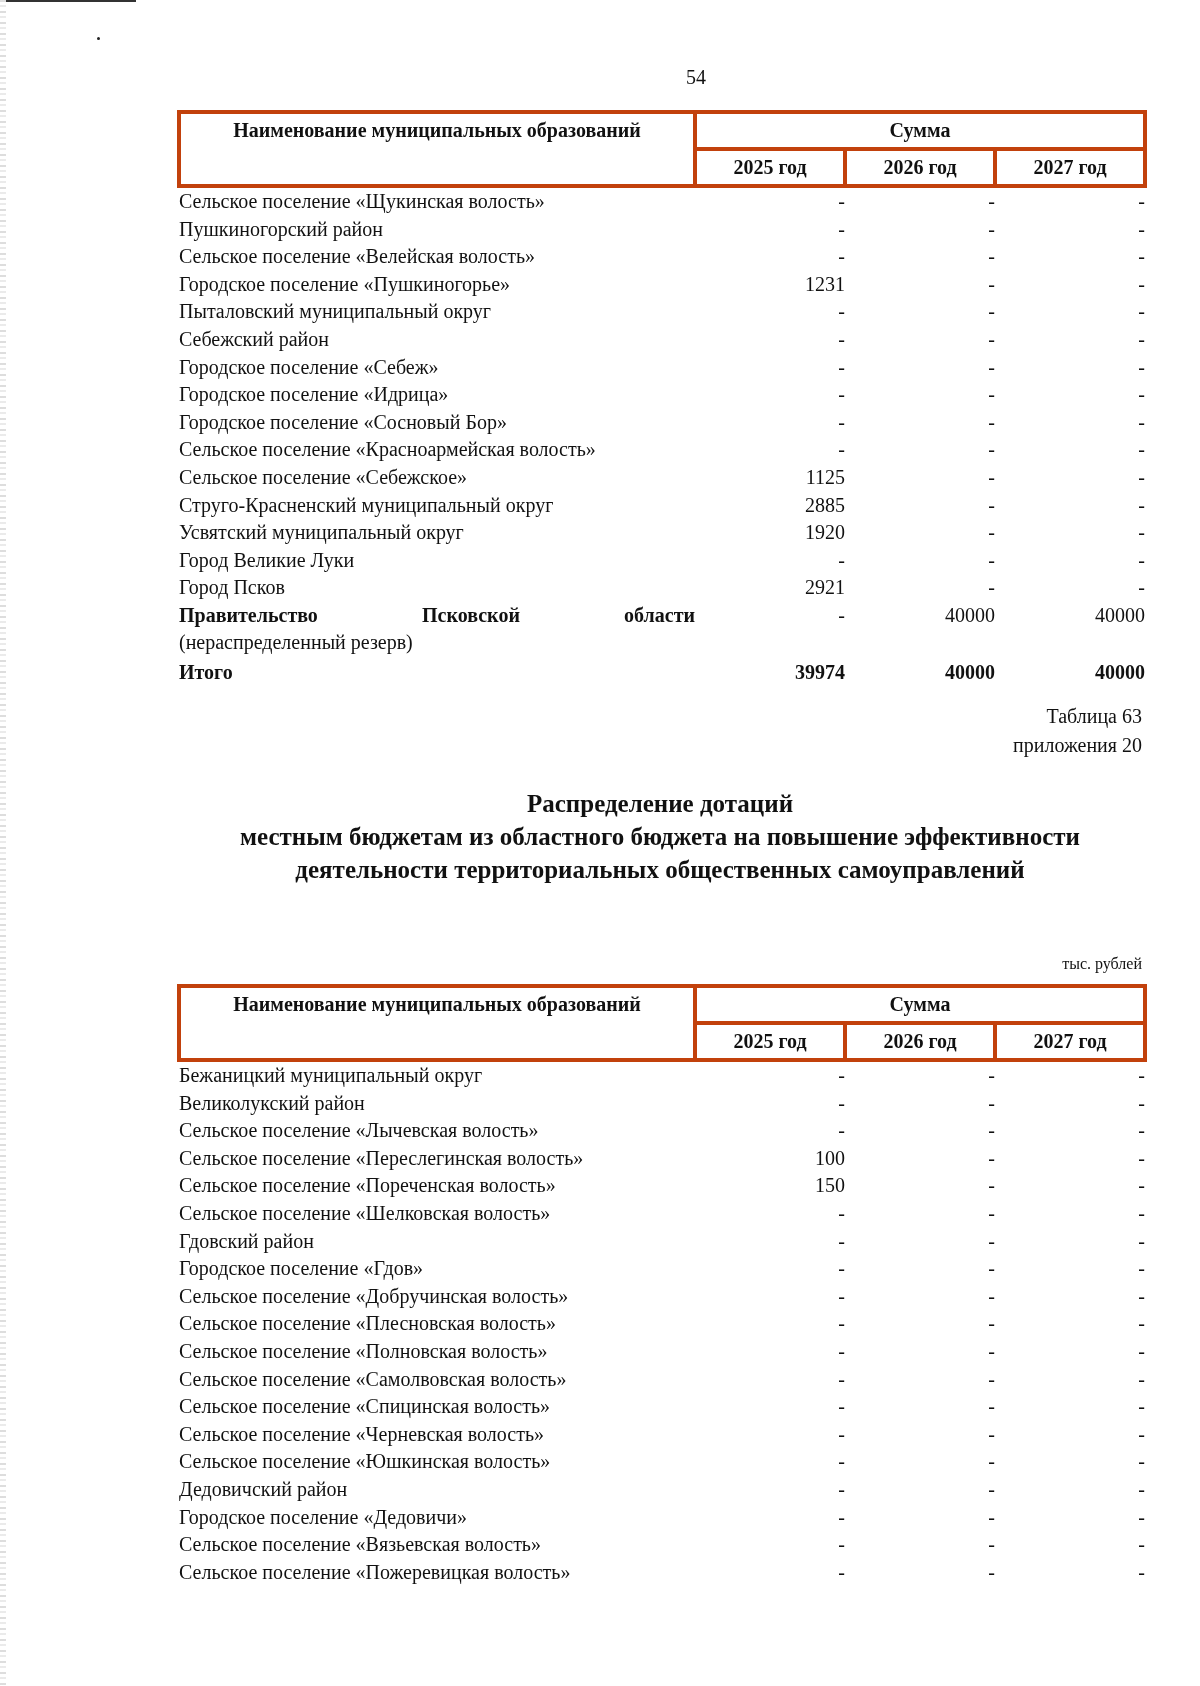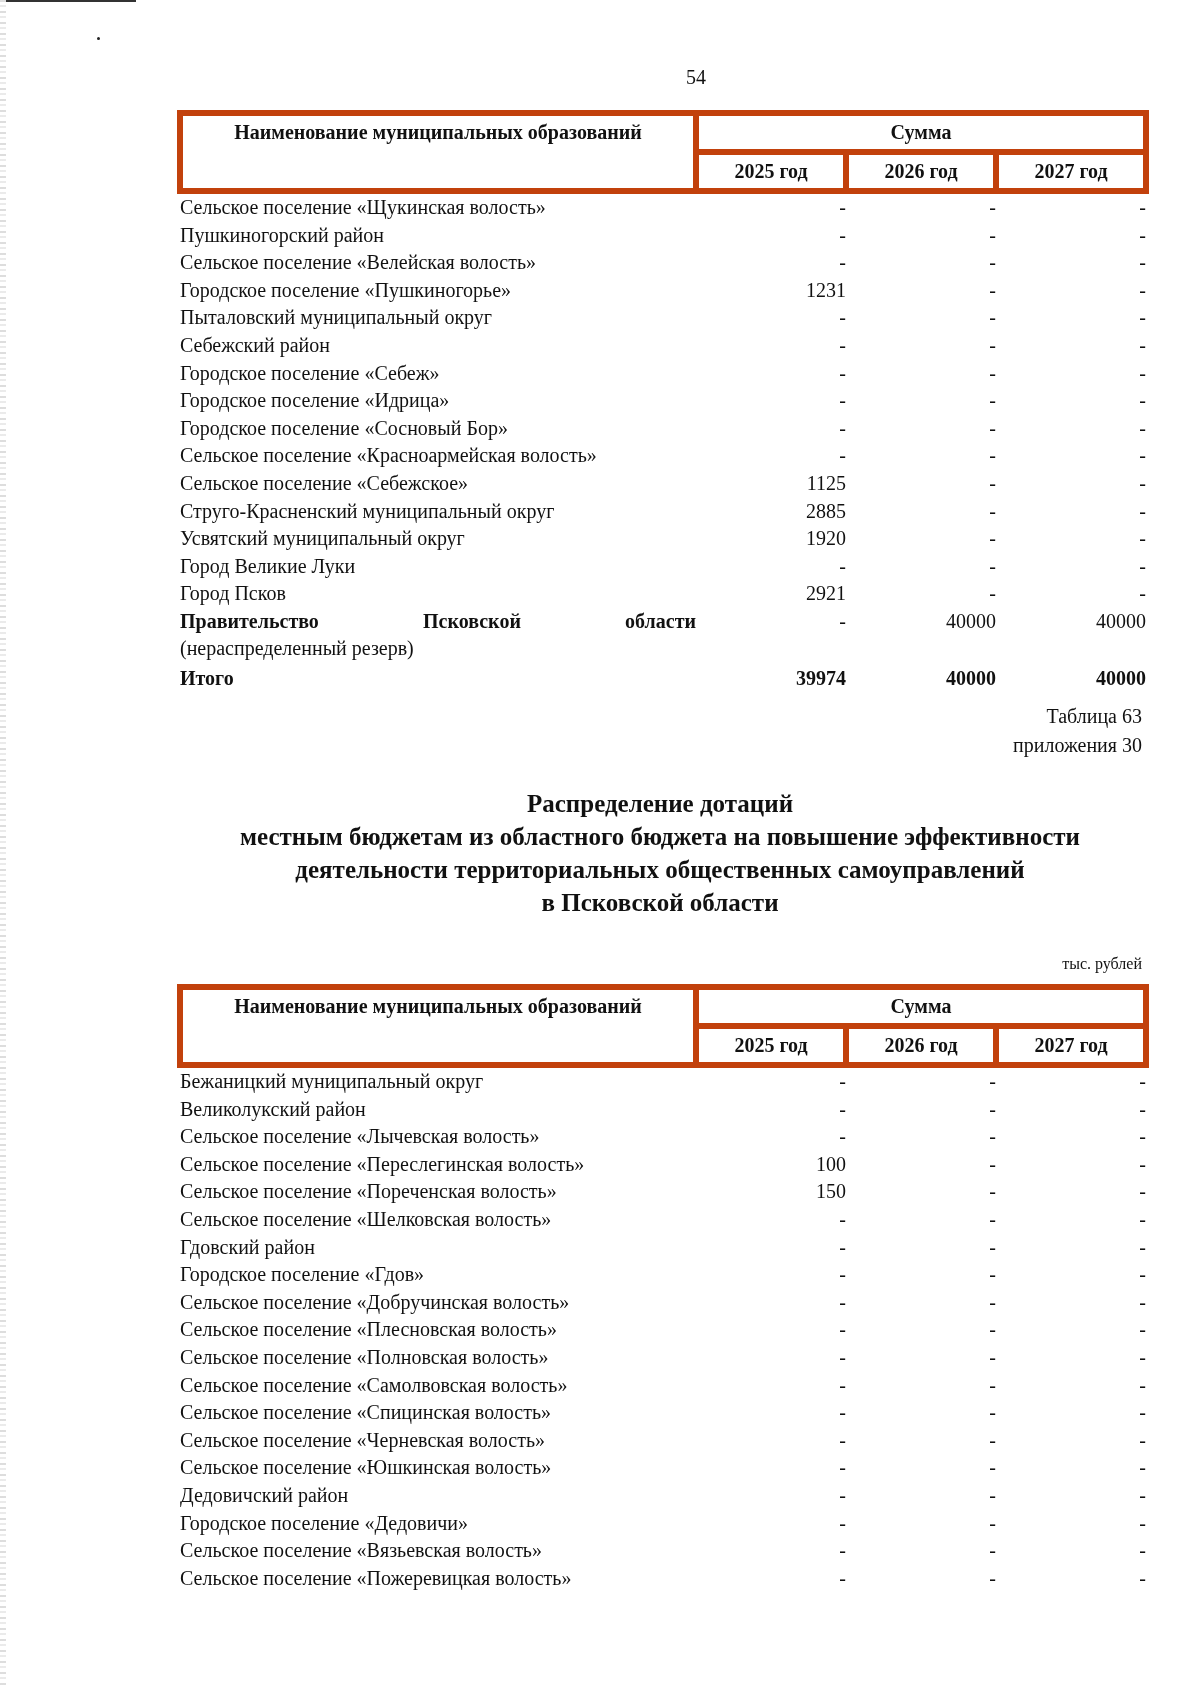--- a/index.html
+++ b/index.html
@@ -22,21 +22,21 @@
       font-size: 20px;
     }
     table.budget {
       position: absolute; left: 177px; width: 966px;
       border-collapse: collapse; table-layout: fixed;
       font-size: 20px;
     }
     table.budget col.c-name { width: 516px; }
     table.budget col.c-y { width: 150px; }
     table.budget thead th {
-      border: 6px solid #c2410c; font-weight: bold; text-align: center;
+      border: 4px solid #c2410c; font-weight: bold; text-align: center;
       padding: 0; height: 33px; line-height: 33px; font-size: 20px;
     }
     table.budget thead th.name-h { vertical-align: top; height: 65px; }
     table.budget tbody td {
       padding: 0; height: 27.6px; line-height: 27px; vertical-align: top;
       white-space: nowrap;
     }
     table.budget tbody td.num { text-align: right; }
     table.budget tbody td.name { text-align: left; margin-top: 39px; }
     table.budget tbody tr.wrap td.name { white-space: normal; text-align: justify; text-align-last: left; }
@@ -192,28 +192,27 @@
       <td class="name">Итого</td>
       <td class="num">39974</td>
       <td class="num">40000</td>
       <td class="num">40000</td>
     </tr>
   </tbody>
 </table>
 
 <div class="table-ref">
   <div>Таблица 63</div>
-  <div>приложения 30</div>
+  <div>приложения 20</div>
 </div>
 
 <div class="doc-title">
   <div>Распределение дотаций</div>
   <div>местным бюджетам из областного бюджета на повышение эффективности</div>
   <div>деятельности территориальных общественных самоуправлений</div>
-  <div>в Псковской области</div>
 </div>
 
 <div class="units">тыс. рублей</div>
 
 <table class="budget" id="table2">
   <colgroup>
       <col class="c-name">
       <col class="c-y">
       <col class="c-y">
       <col class="c-y">

